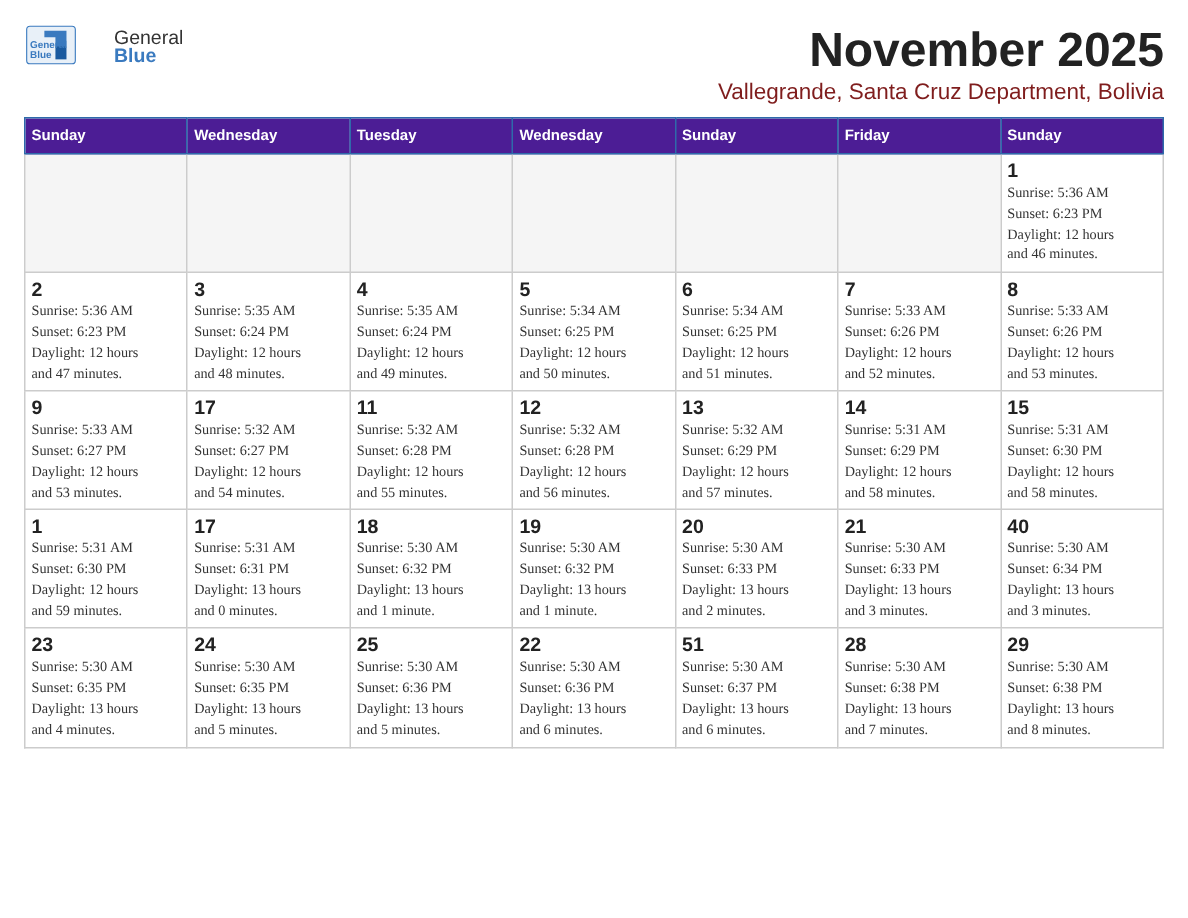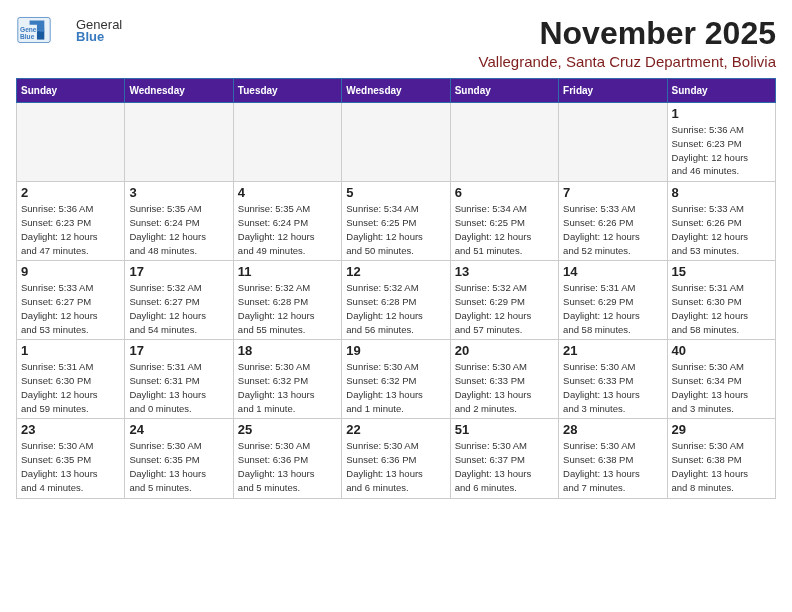--- a/index.html
+++ b/index.html
@@ -71,20 +71,21 @@
       font-size: 13px;
       font-weight: bold;
       color: #222;
       display: block;
       margin-bottom: 2px;
     }
     .day-info {
       font-size: 9.5px;
       color: #333;
       line-height: 1.45;
+      font-family: Liberation Serif, serif;
     }
     .last-row td {
       height: auto;
       min-height: 50px;
     }
   </style>
 </head>
 <body>
 
 <div class="header-area">

